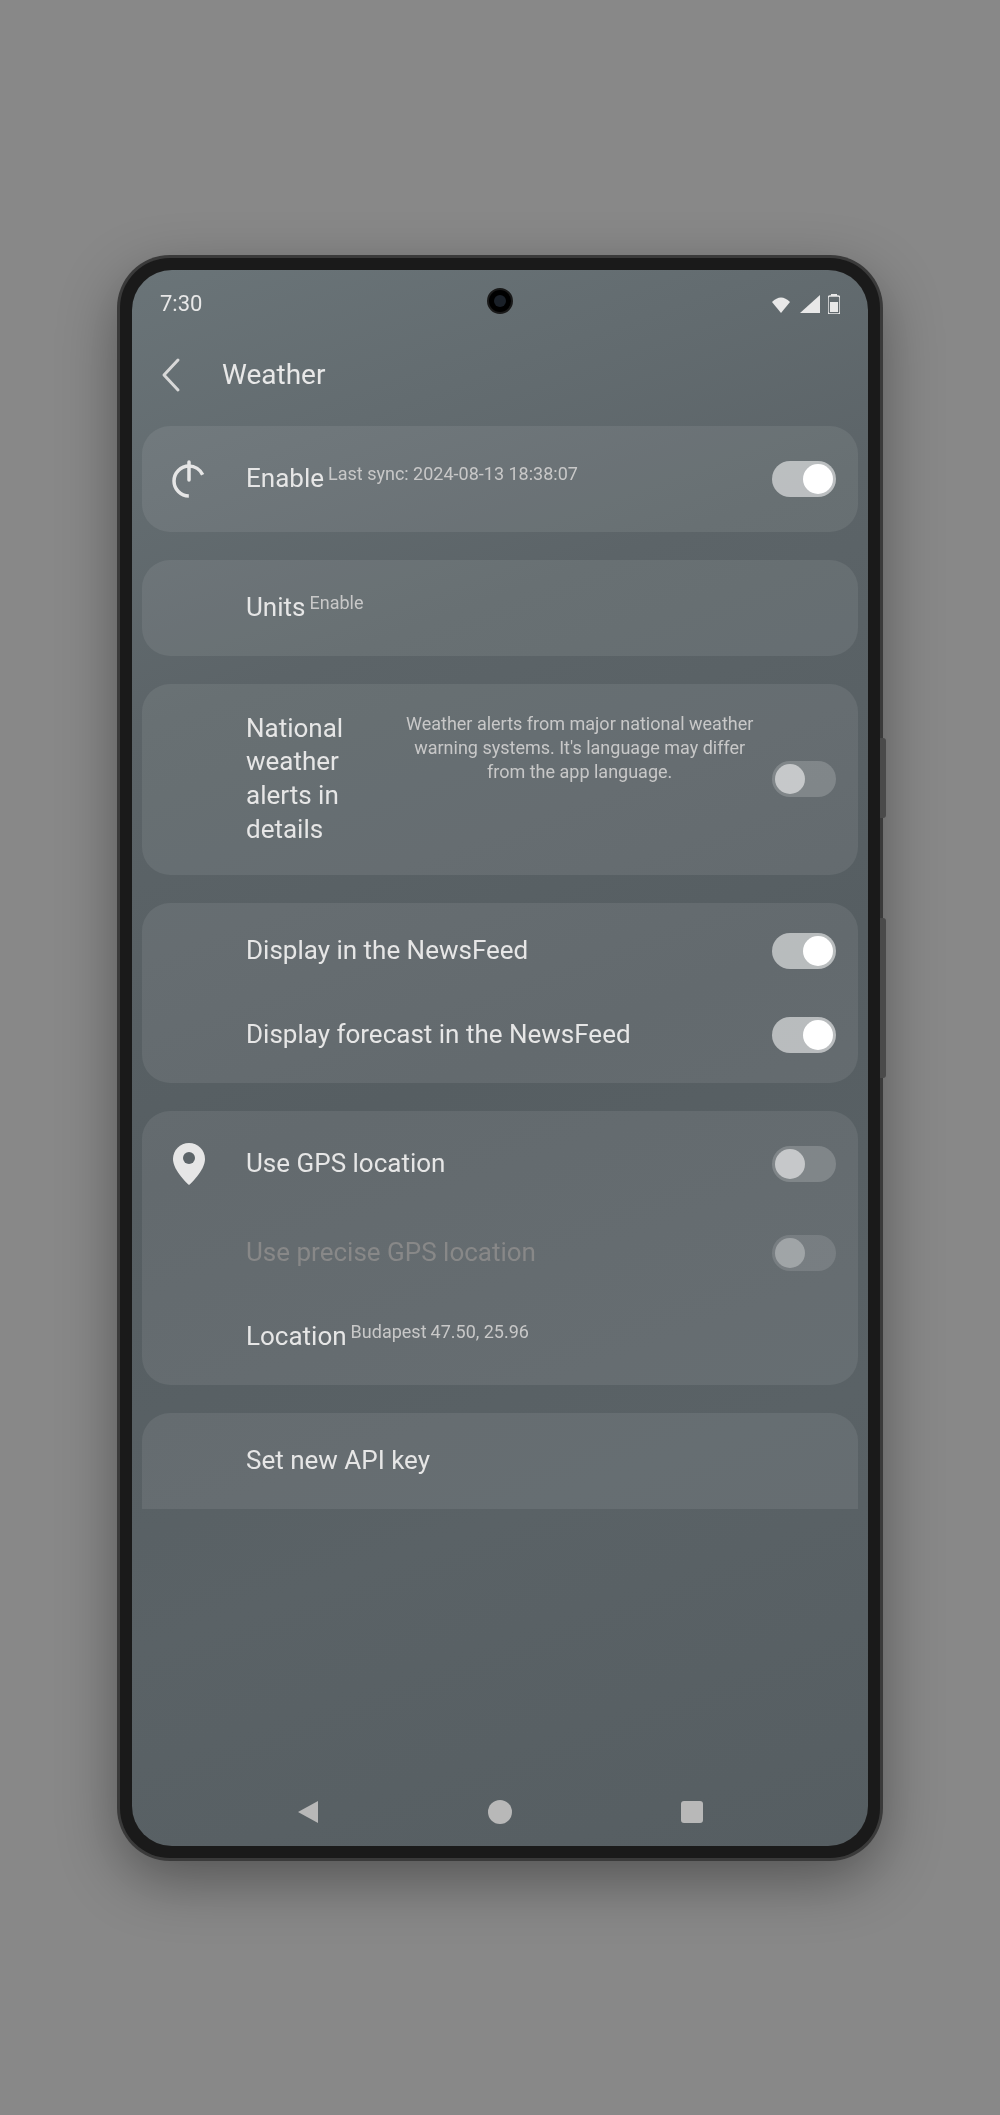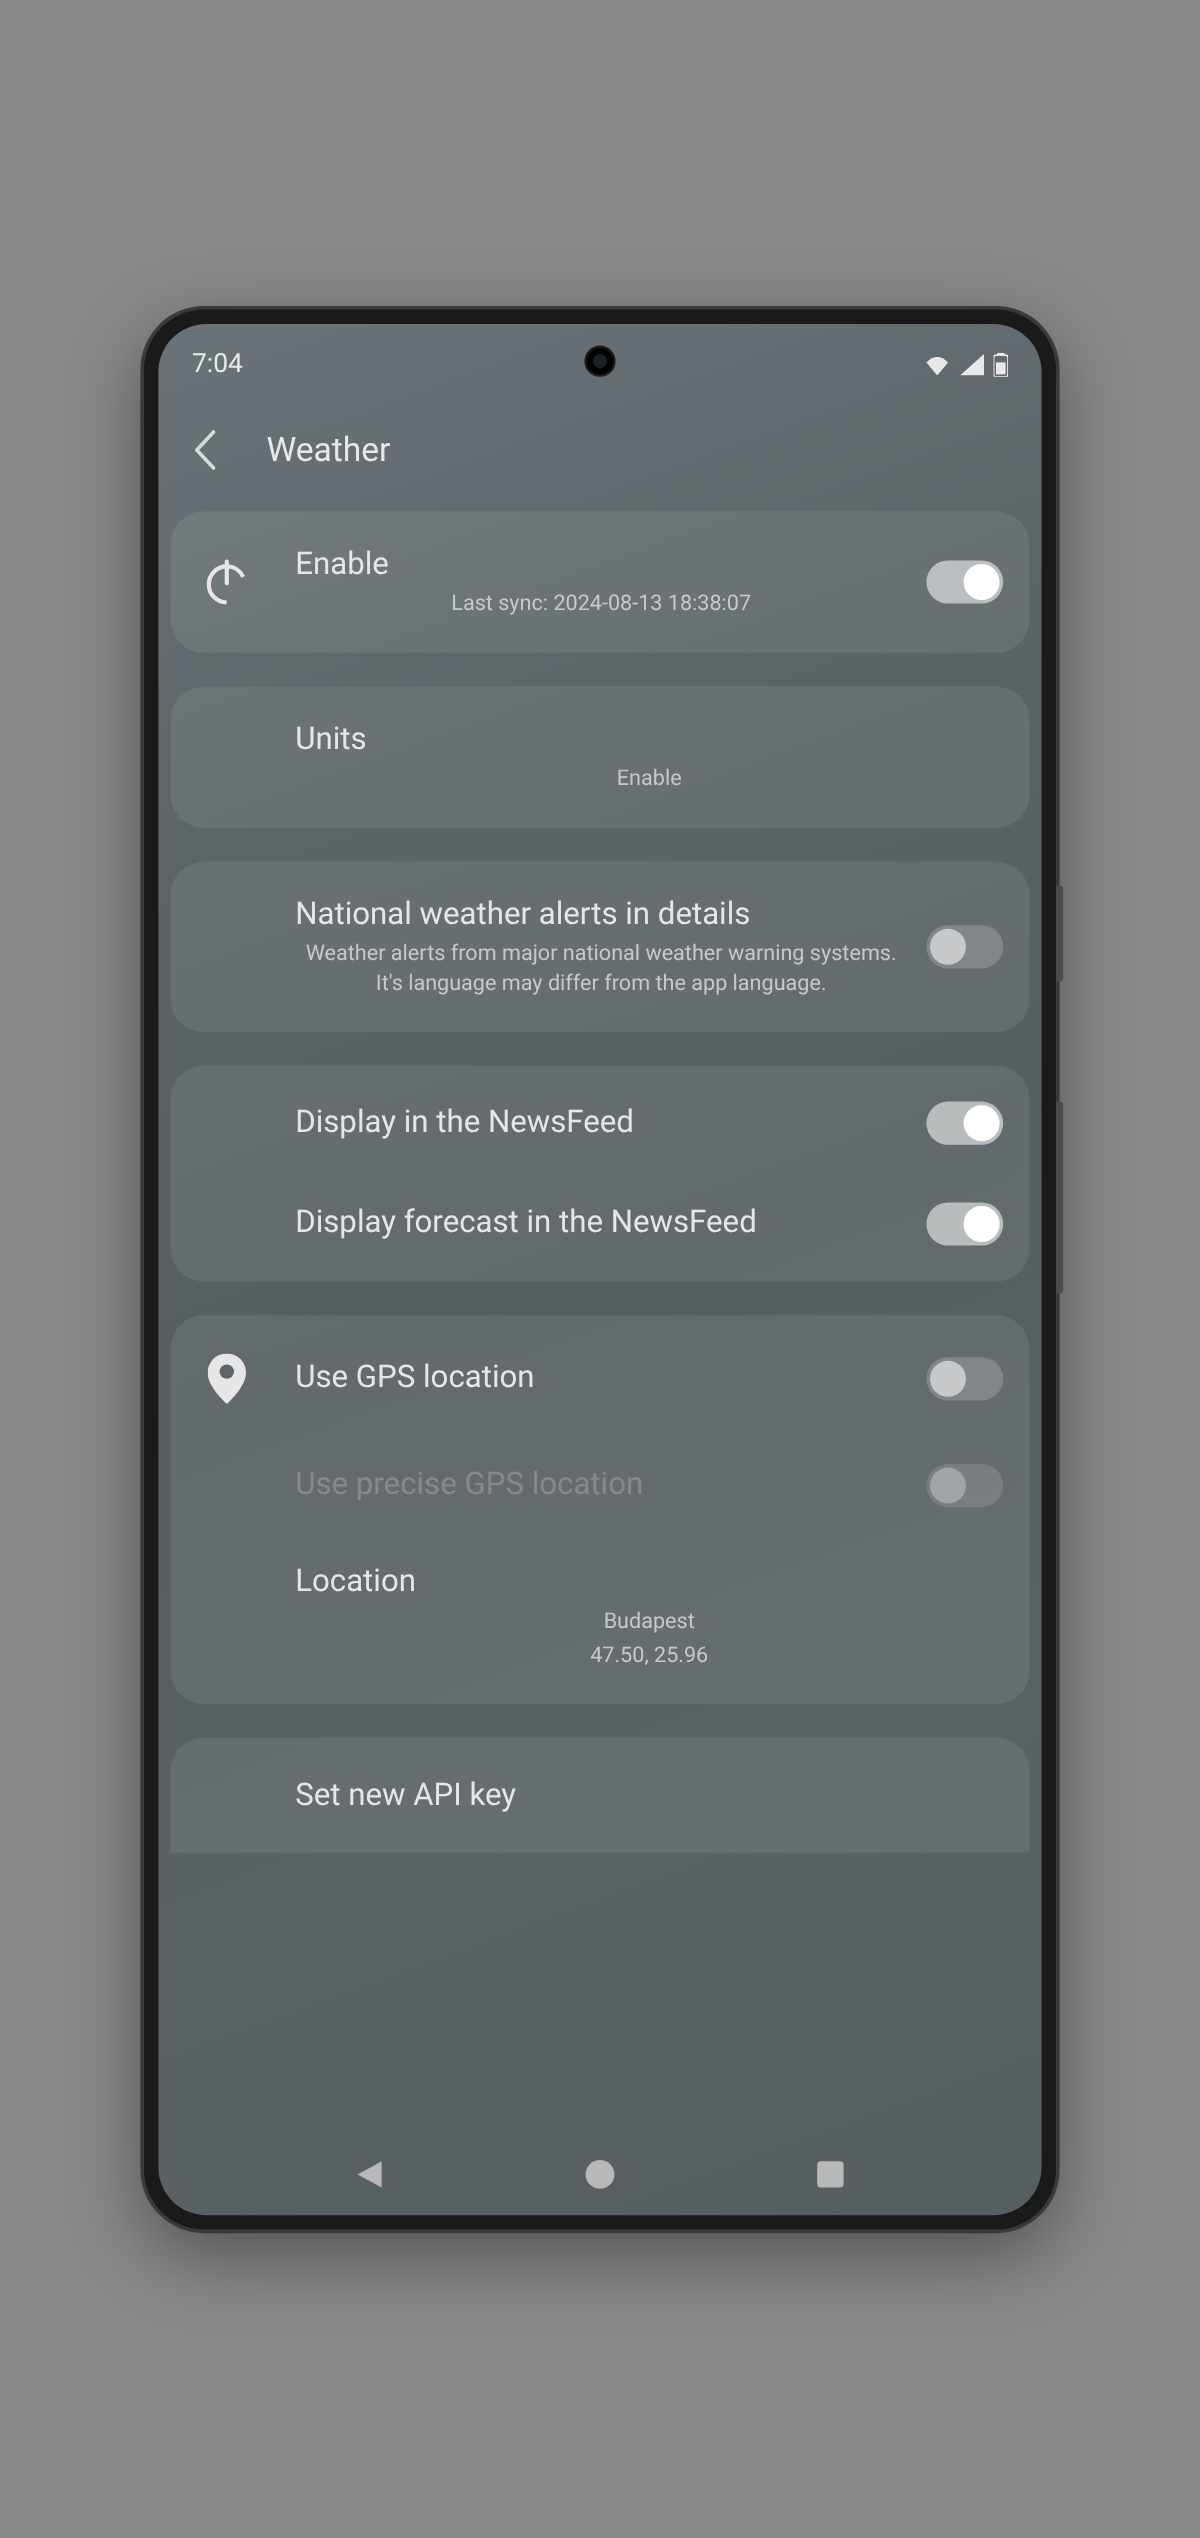--- a/index.html
+++ b/index.html
@@ -143,21 +143,21 @@
     }
 
     .row-icon-spacer {
       width: 82px;
       flex-shrink: 0;
     }
 
     .row-content {
       flex: 1;
       display: flex;
-      flex-direction: column;
+      flex-direction: row;
       gap: 4px;
     }
 
     .row-title {
       color: #e6e6e6;
       font-size: 26px;
       font-weight: 400;
       line-height: 1.3;
     }
 
@@ -242,21 +242,21 @@
 <div class="phone-frame">
   <div class="phone-side-button side-btn-1"></div>
   <div class="phone-side-button side-btn-2"></div>
 
   <div class="screen">
     <div class="camera-notch">
       <div class="camera-inner"></div>
     </div>
 
     <div class="status-bar">
-      <div class="status-time">7:04</div>
+      <div class="status-time">7:30</div>
       <div class="status-icons">
         <svg width="22" height="18" viewBox="0 0 22 18">
           <path d="M11 18 L2 7 Q11 -2 20 7 Z" fill="#e8e8e8"></path>
         </svg>
         <svg width="20" height="18" viewBox="0 0 20 18">
           <path d="M0 18 L20 18 L20 0 Z" fill="#e8e8e8"></path>
         </svg>
         <svg width="12" height="20" viewBox="0 0 12 20">
           <rect x="3" y="0" width="6" height="2" fill="#e8e8e8"></rect>
           <rect x="0" y="2" width="12" height="18" rx="2" fill="none" stroke="#e8e8e8" stroke-width="1.5"></rect>

